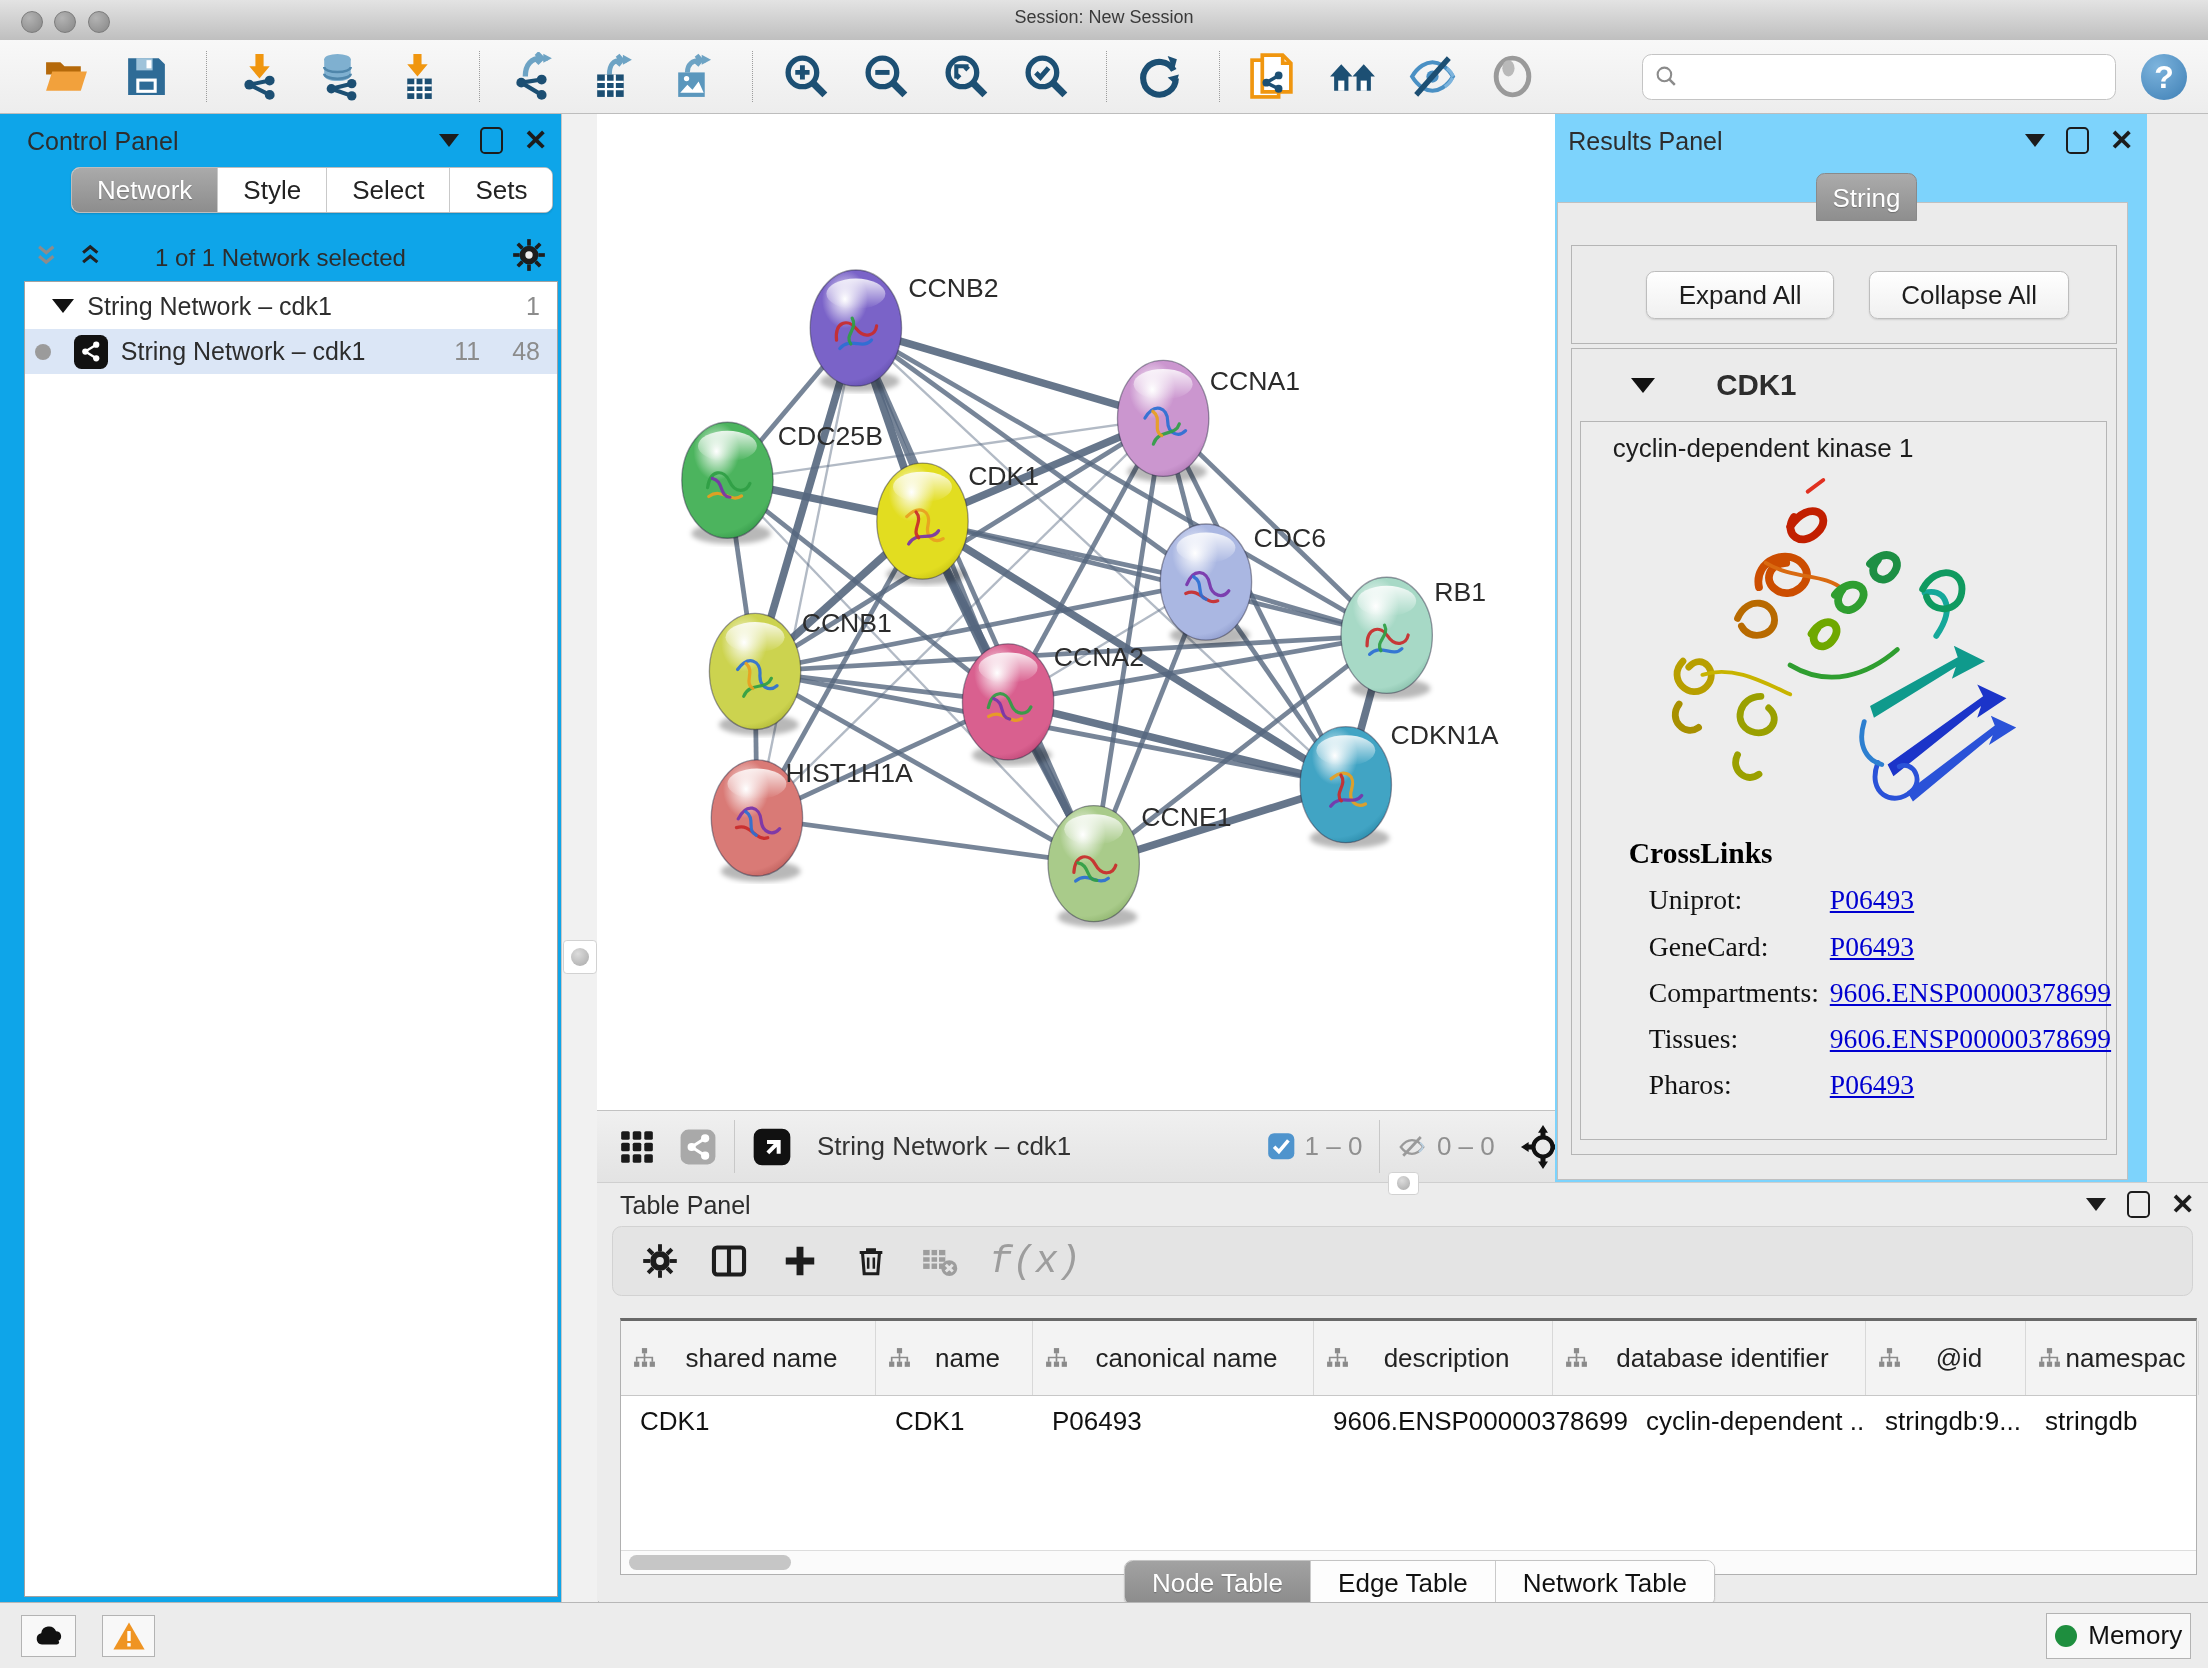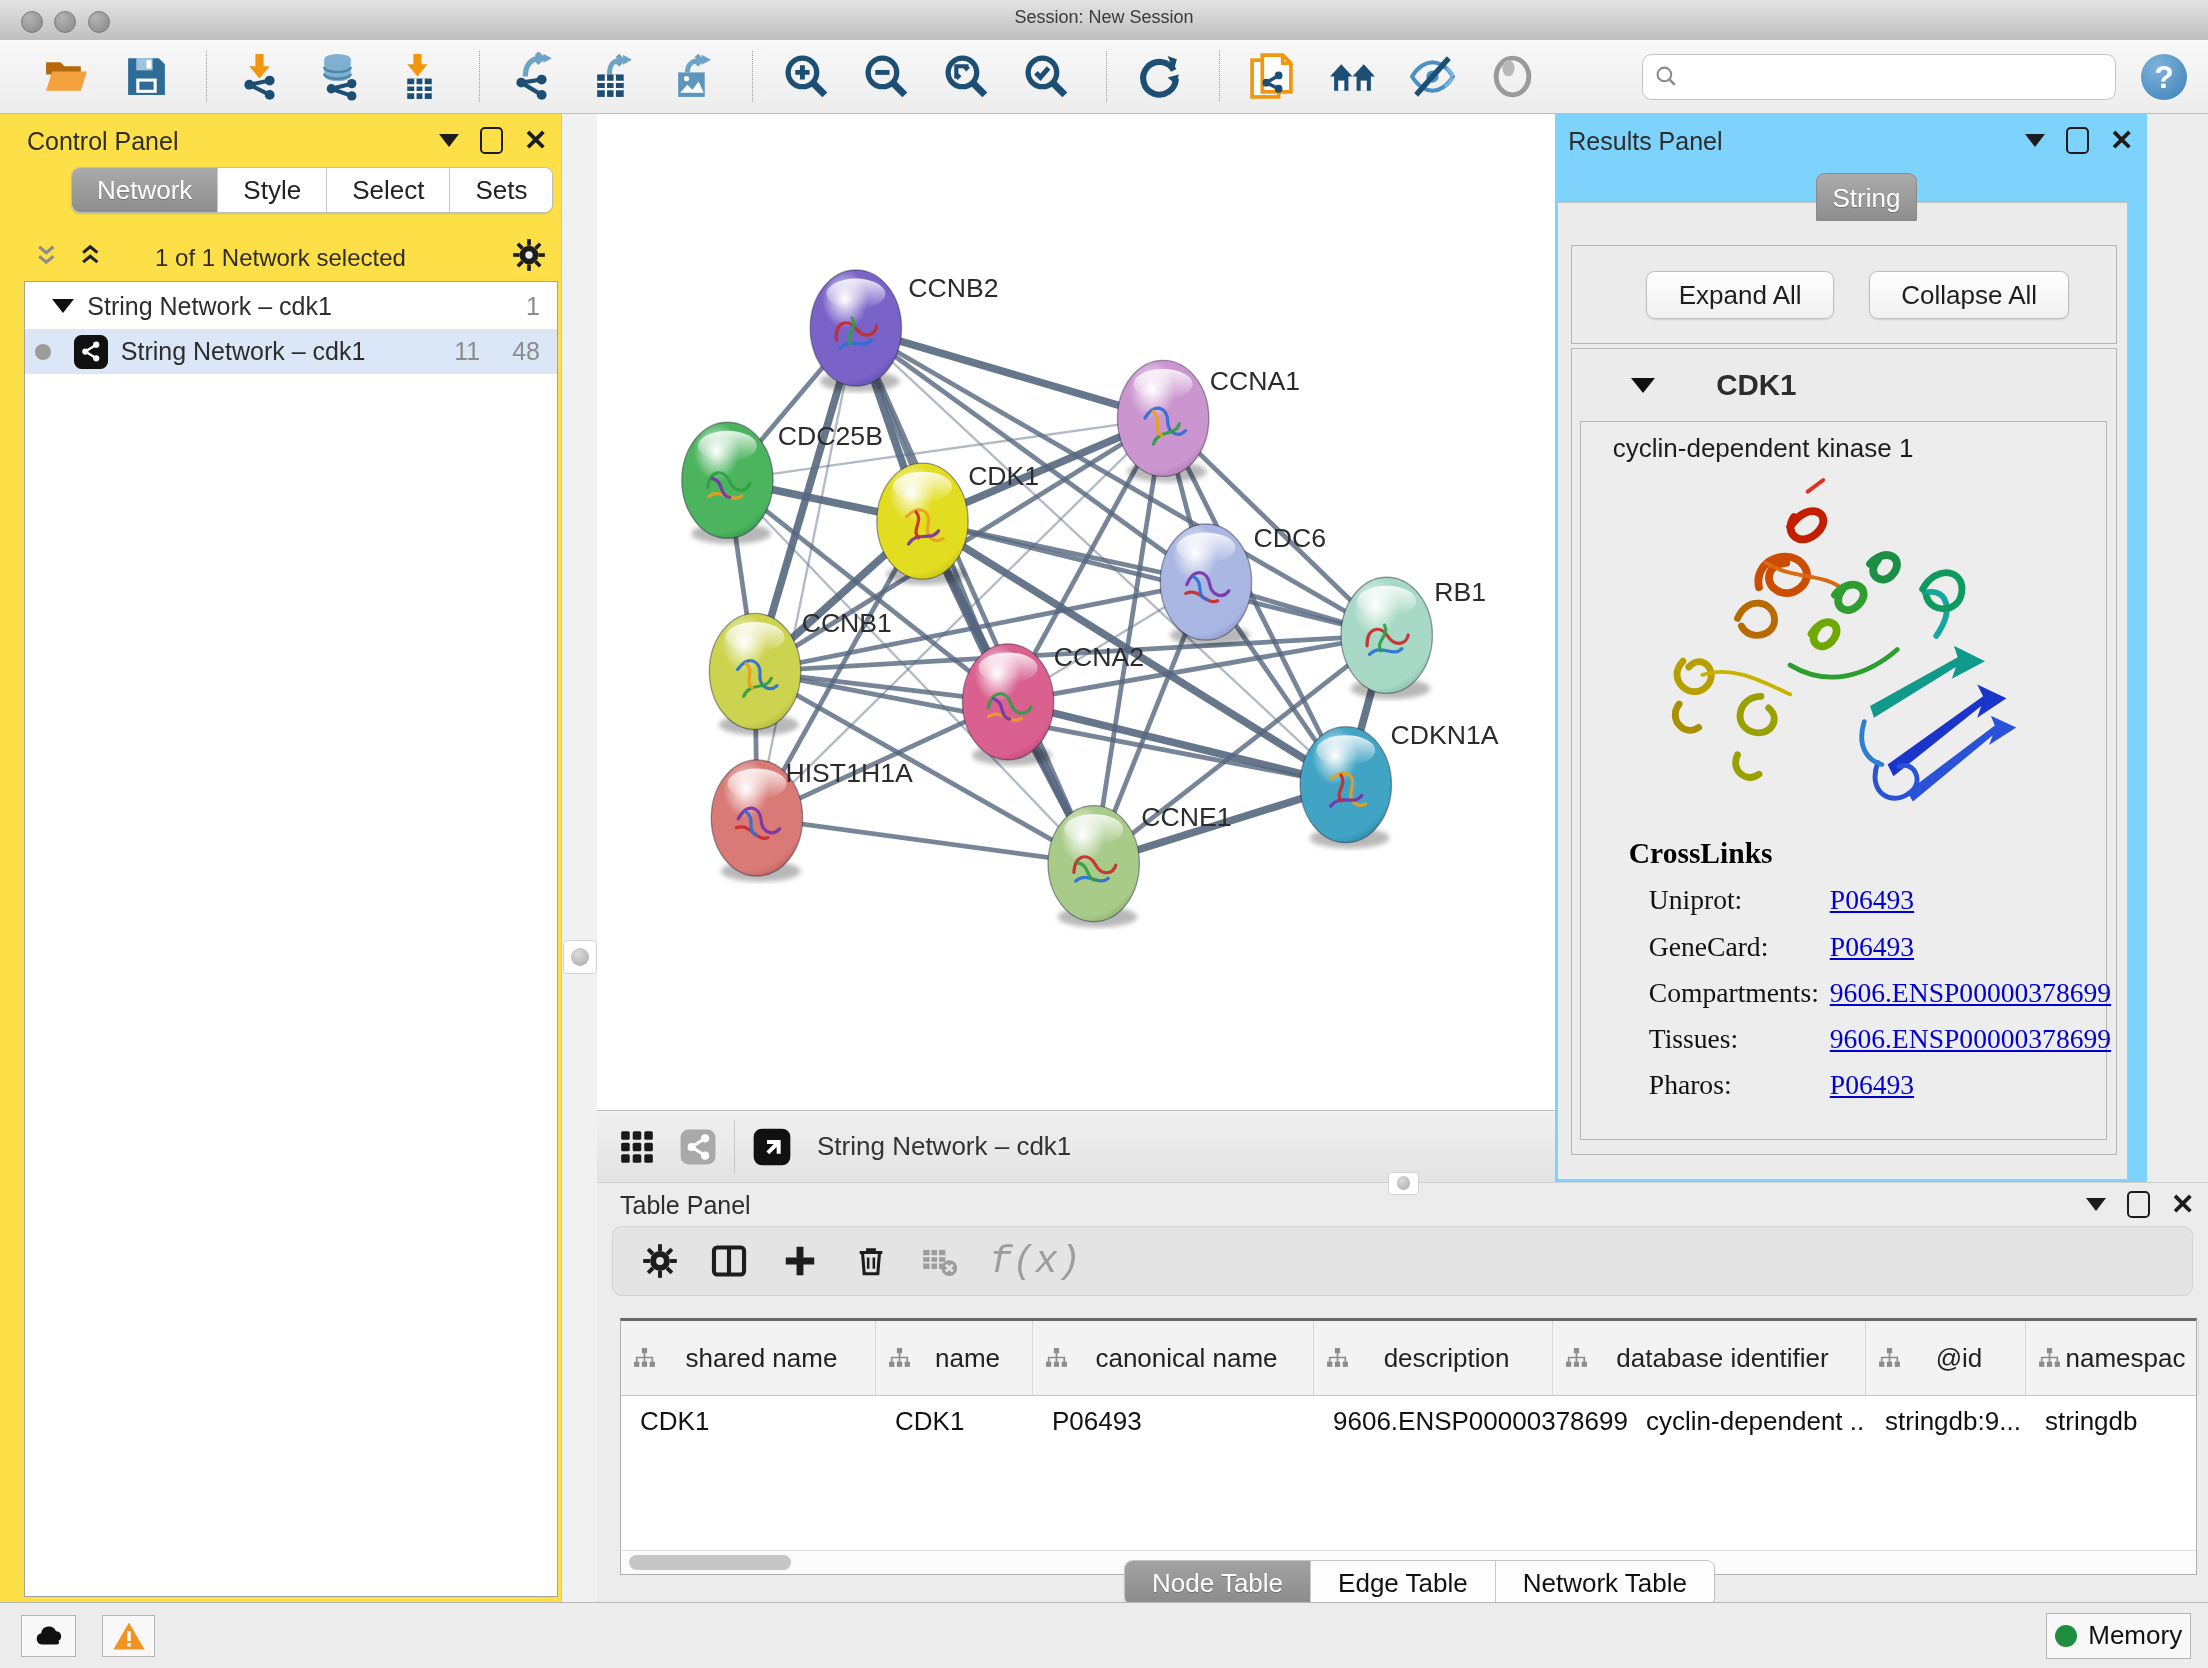--- a/index.html
+++ b/index.html
@@ -28,21 +28,21 @@
     background:radial-gradient(circle at 35% 28%,#7db4dd,#3e7fb5);color:#fff;font-size:32px;
     font-weight:bold;text-align:center;line-height:46px;}
   
   .panel-head-btns{position:absolute;top:13.3px;right:13.3px;display:flex;align-items:center;gap:21px;}
   .ph-collapse{width:0;height:0;border-left:10.5px solid transparent;border-right:10.5px solid transparent;
     border-top:13.3px solid #1c1c1c;}
   .ph-float{width:19px;height:23px;border:2.9px solid #1c1c1c;border-radius:4.8px;}
   .ph-close{font-size:28.5px;font-weight:bold;color:#1c1c1c;line-height:23px;}
   .panel-title{font-size:25px;color:#2d2d2d;}
   
-  #control-panel{position:absolute;left:0;top:114px;width:561px;height:1488px;background:#fde047;}
+  #control-panel{position:absolute;left:0;top:114px;width:561px;height:1488px;background:#0ea5e9;}
   #cp-title{position:absolute;left:27px;top:13.3px;}
   #cp-tabs{position:absolute;left:71px;top:53px;height:44px;display:flex;
     border:1px solid #bdbdbd;border-radius:8.6px;overflow:hidden;background:#fff;
     box-shadow:0 1px 1.9px rgba(0,0,0,.15);}
   .cptab{height:44px;line-height:44px;font-size:26px;padding:0 25px;background:#fff;color:#222;
     border-right:1px solid #c9c9c9;}
   .cptab:last-child{border-right:none;}
   .cptab.sel{background:linear-gradient(#aaaaaa,#8d8d8d);color:#fff;text-shadow:0 1px 1px rgba(0,0,0,.25);}
   #cp-subrow{position:absolute;left:0;top:122px;width:100%;height:42px;}
   #cp-chevrons{position:absolute;left:32px;top:5.7px;display:flex;gap:15px;}
@@ -632,20 +632,39 @@
         <circle cx="16.5" cy="6.5" r="2.6" fill="#fff"></circle>
         <circle cx="16.5" cy="17.5" r="2.6" fill="#fff"></circle>
         <path d="M8 12 L16.5 6.5 M8 12 L16.5 17.5" stroke="#fff" stroke-width="2"></path>
     </svg>
     <div class="nb-sep"></div>
     <svg class="nbicon" width="40" height="40" viewBox="0 0 24 24">
       <rect x="1" y="1" width="22" height="22" rx="5" fill="#111"></rect>
         <path d="M9 9 h7 v7 M16 9 L9.5 15.5" stroke="#fff" stroke-width="2.4" fill="none"></path>
     </svg>
     <span id="nb-name">String Network – cdk1</span>
+    <div style="margin-left:auto;display:flex;align-items:center">
+      <svg width="28.5" height="28.5" viewBox="0 0 24 24">
+          <rect x="1" y="1" width="22" height="22" rx="5" fill="#4f94cd"></rect>
+          <path d="M6 12.5 l4 4 L18 7" stroke="#fff" stroke-width="3" fill="none"></path>
+        </svg>
+      <span class="nb-count">1 – 0</span>
+      <div class="nb-sep"></div>
+      <svg width="30" height="30" viewBox="0 0 24 24">
+          <path d="M3 12 C6 8 9 6.5 12 6.5 s6 1.5 9 5.5 c-3 4 -6 5.5 -9 5.5 s-6 -1.5 -9 -5.5 z" fill="none" stroke="#9a9a9a" stroke-width="1.8"></path>
+          <path d="M5 19 L19 4" stroke="#9a9a9a" stroke-width="2.2"></path>
+          <path d="M18.5 8.5 c1 .8 2 1.9 2.8 3.5 M17.5 16 c1.3 -.8 2.4 -2 3.3 -3.6" stroke="#b9cfe0" stroke-width="1.4" fill="none"></path>
+        </svg>
+      <span class="nb-count">0 – 0</span>
+      <svg width="46" height="46" viewBox="0 0 24 24" style="margin:0 13.3px 0 25px">
+        <circle cx="12" cy="12" r="5" stroke="#111" stroke-width="2.2" fill="none"></circle>
+        <path d="M12 3 v4 M12 17 v4 M3 12 h4 M17 12 h4" stroke="#111" stroke-width="2.6"></path>
+        <path d="M12 0.5 l2.6 4 h-5.2 z M12 23.5 l2.6 -4 h-5.2 z M0.5 12 l4 -2.6 v5.2 z M23.5 12 l-4 -2.6 v5.2 z" fill="#111"></path>
+      </svg>
+    </div>
   </div>
 </div>
 
 <div id="results-panel">
   <div id="rp-title" class="panel-title">Results Panel</div>
   <div class="panel-head-btns">
     <div class="ph-collapse"></div>
     <div class="ph-float"></div>
     <div class="ph-close">✕</div>
   </div>

